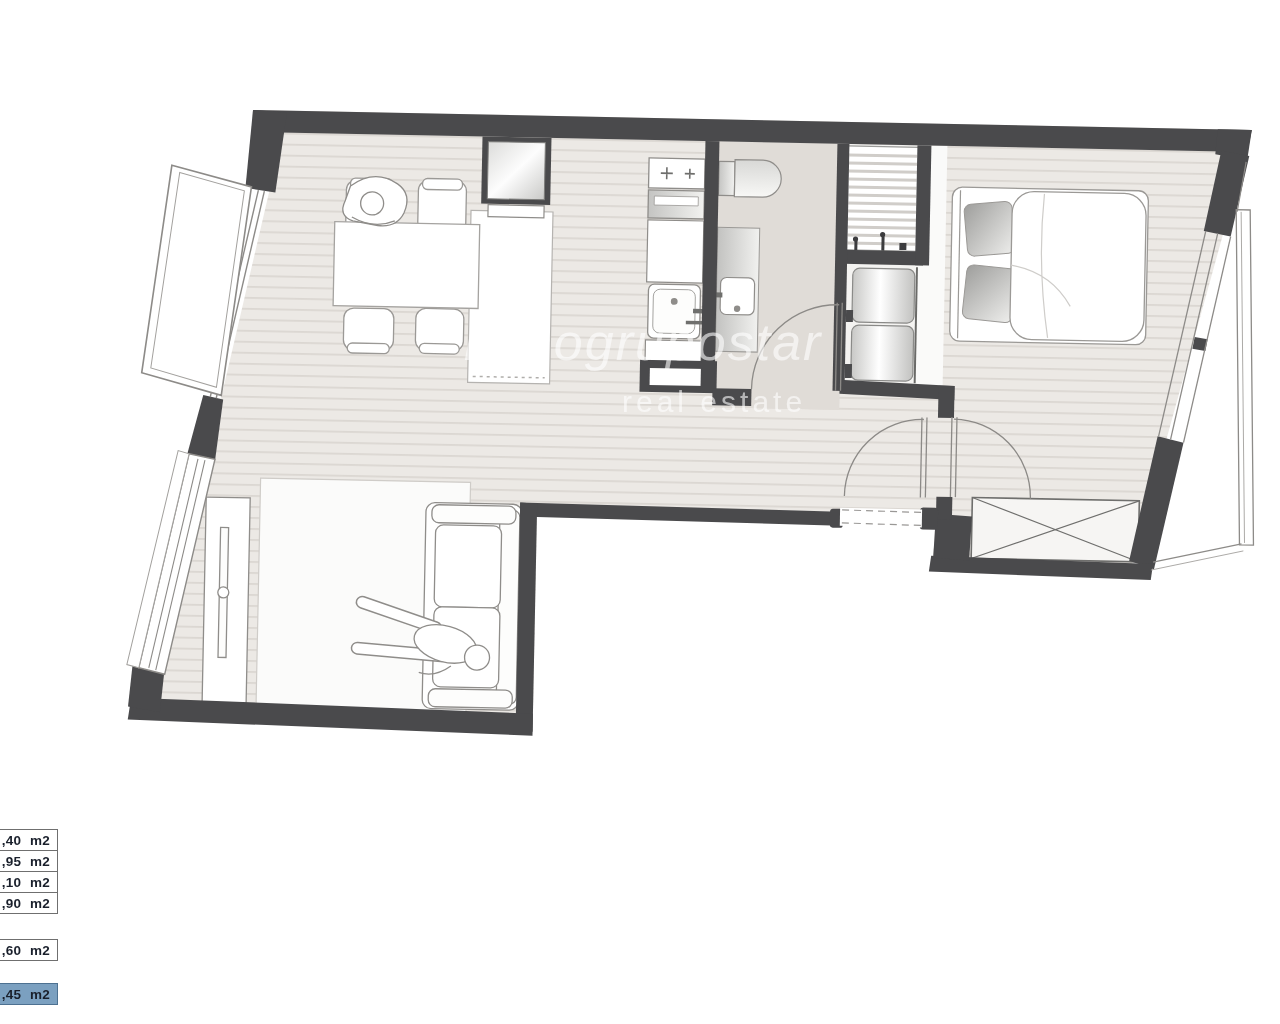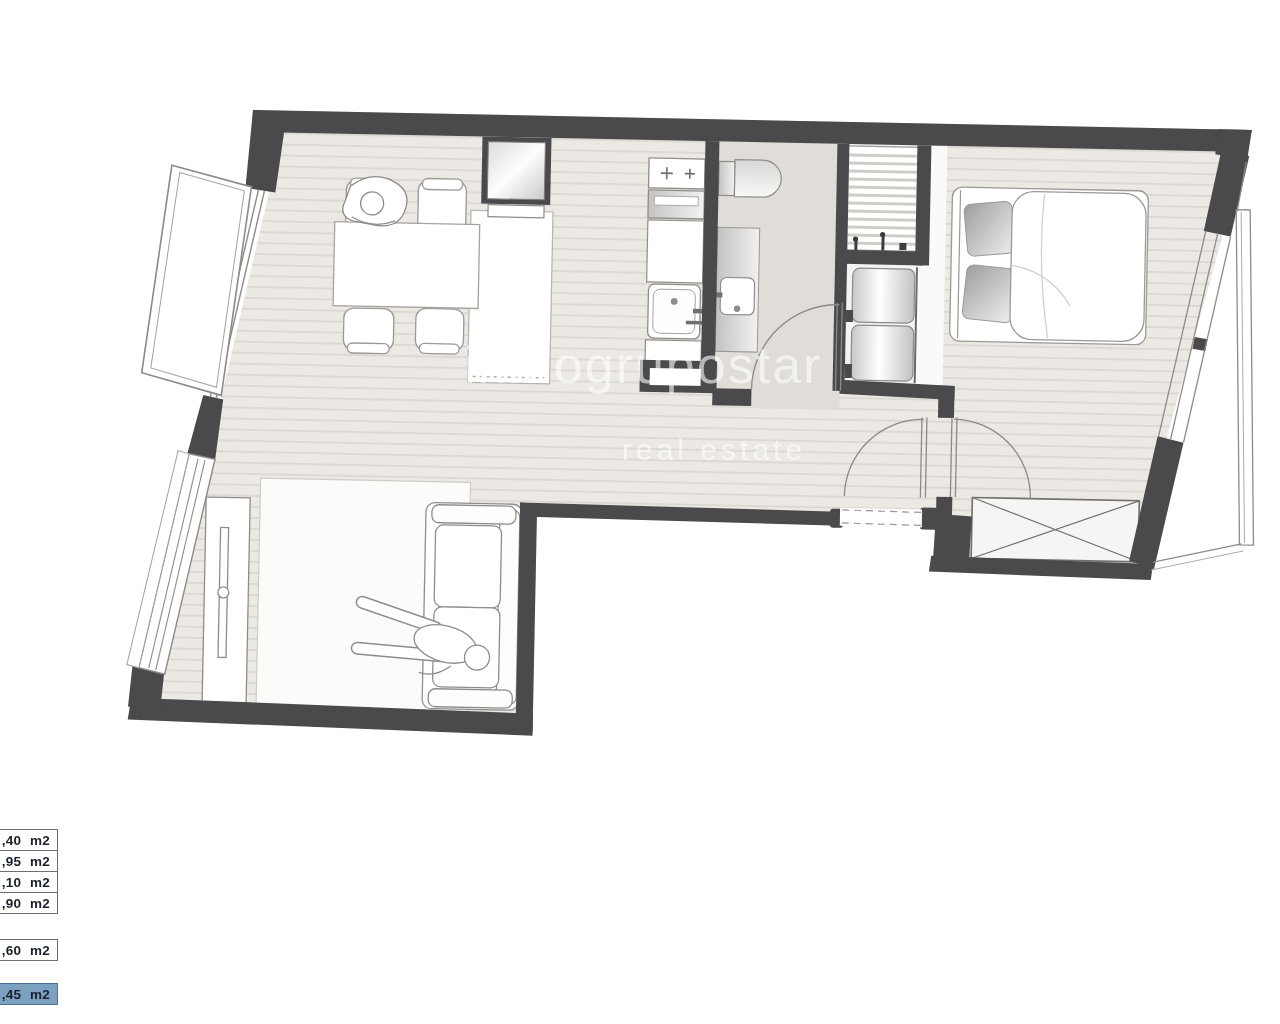--- a/index.html
+++ b/index.html
@@ -3,28 +3,28 @@
 <meta charset="utf-8">
 <style>
   html,body{margin:0;padding:0;}
   body{width:1280px;height:1024px;overflow:hidden;background:#ffffff;
        font-family:"Liberation Sans", sans-serif;}
   .page{position:relative;width:1280px;height:1024px;background:#fff;overflow:hidden;}
   svg{position:absolute;left:0;top:0;}
 
   
   .wm-brand{
-    position:absolute;left:464px;top:339px;width:400px;
+    position:absolute;left:464px;top:316px;width:400px;
     font-size:52px;line-height:1.0;font-weight:400;letter-spacing:2px;
-    color:rgba(255,255,255,0.60);user-select:none;pointer-events:none;
+    color:rgba(255,255,255,0.60);user-select:none;pointer-events:none;font-style:italic;
   }
   .wm-tagline{
     position:absolute;left:622px;top:387px;width:260px;
     font-size:30px;line-height:1.0;font-weight:400;letter-spacing:4px;
-    color:rgba(255,255,255,0.60);user-select:none;pointer-events:none;margin-top:48px;
+    color:rgba(255,255,255,0.60);user-select:none;pointer-events:none;
   }
 
   
   .legend-box{
     position:absolute;left:-62px;width:120px;height:22px;box-sizing:border-box;
     background:#ffffff;border:1px solid #6f6f6f;
     font-size:13.5px;font-weight:700;color:#1a202c;
     text-align:right;padding:3px 7px 0 0;word-spacing:5px;letter-spacing:0.2px;
   }
   .lb1{top:829px;} .lb2{top:850px;} .lb3{top:871px;} .lb4{top:892px;}

